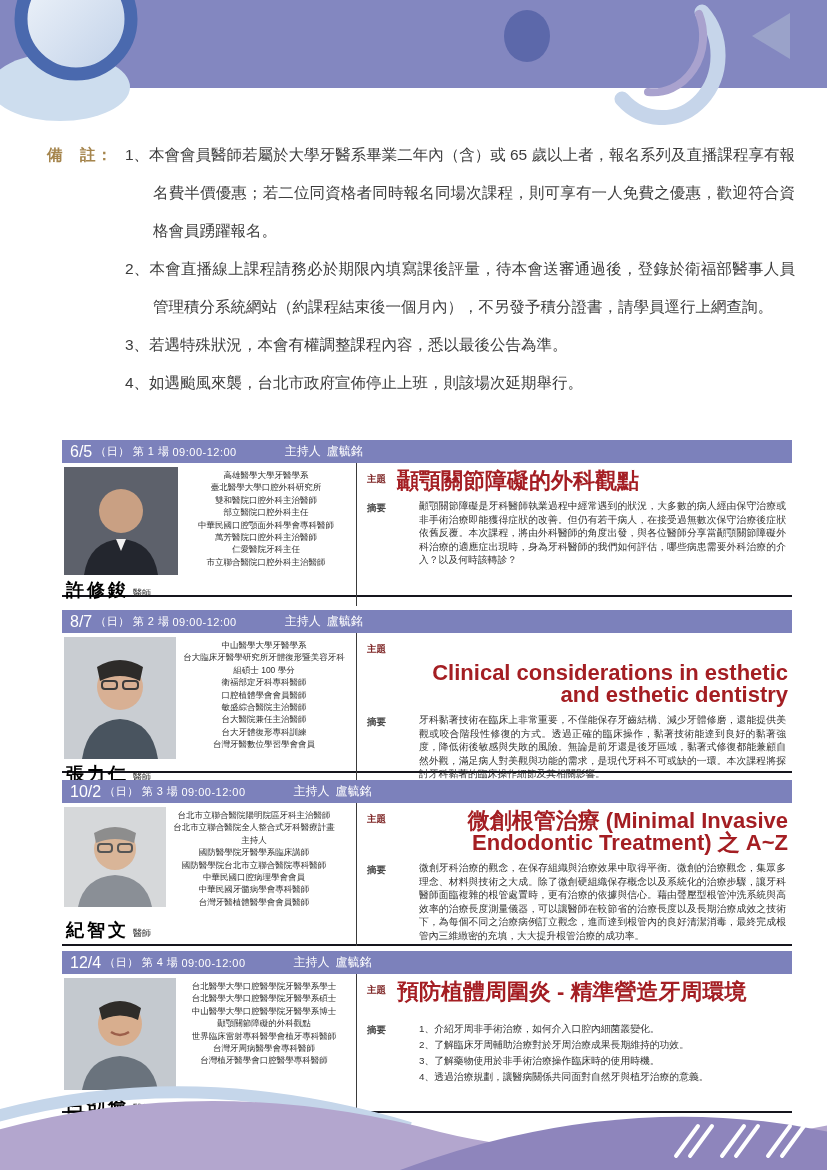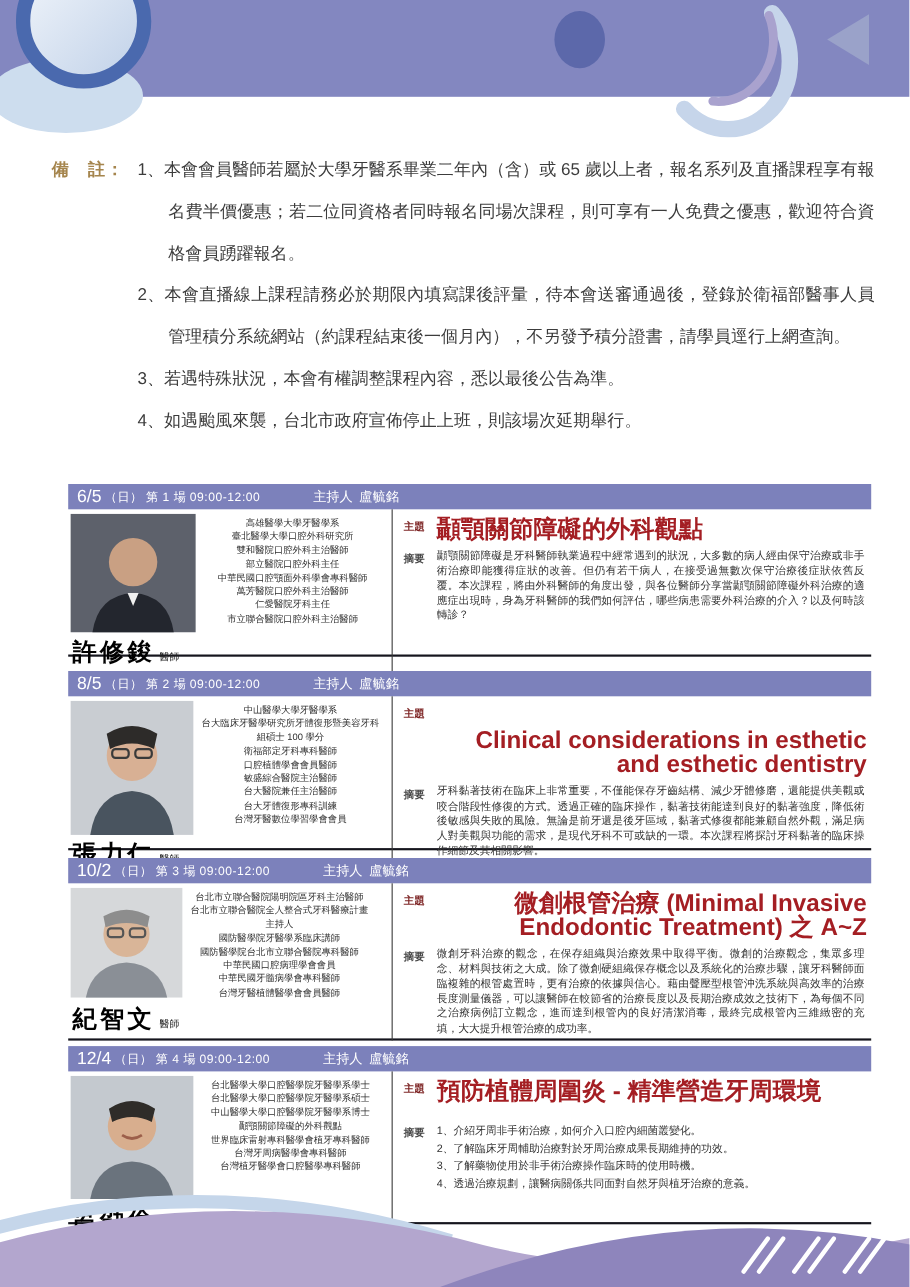--- a/index.html
+++ b/index.html
@@ -29,31 +29,31 @@
   .hdr-host{font-size:12px;margin-left:48px;}
   .hdr-hostname{font-size:12px;color:#ffffff;margin-left:6px;}
   .card-body{display:flex;align-items:stretch;}
   .left-col{width:288px;flex:none;border-right:1.5px solid #3a3a3a;padding:4px 4px 2px 2px;
             display:flex;flex-direction:column;}
   .photo-row{display:flex;}
   .photo{flex:none;overflow:hidden;}
   .creds{font-size:8.5px;line-height:12.4px;color:#2e2e2e;padding:2px 0 0 7px;width:162px;text-align:center;}
   .creds div{white-space:normal;}
   .name-row{margin-top:auto;padding:3px 0 2px 2px;}
-  .speaker-name{font-size:22px;font-weight:bold;color:#000;letter-spacing:3px;}
+  .speaker-name{font-size:18px;font-weight:bold;color:#000;letter-spacing:3px;}
   .speaker-suffix{font-size:9px;color:#222;margin-left:4px;}
   .right-col{flex:1;padding:7px 4px 4px 10px;}
   .topic-row,.abstract-row{display:flex;}
   .row-label{flex:none;width:30px;font-size:9.5px;font-weight:bold;padding-top:3px;}
   .topic-label{color:#7a1f1f;}
   .abstract-label{color:#474747;}
   .topic-text{color:#a41e23;font-weight:bold;font-size:22px;line-height:22px;text-align:right;}
   .abstract-row{margin-top:7px;}
   .abstract-text{font-size:9.8px;line-height:13.5px;color:#333;text-align:justify;
-                 white-space:pre-line;flex:1;padding-right:2px;}
+                 white-space:pre-line;flex:1;padding-right:2px;margin-left:22px;}
 </style>
 </head>
 <body>
 
 <div class="page">
 
   <svg class="top-decor" width="827" height="125" viewBox="0 0 827 125">
     <defs>
       <linearGradient id="cg" x1="0" y1="0" x2="1" y2="1">
         <stop offset="0" stop-color="#f2f6fb"></stop>
@@ -121,21 +121,21 @@
         <div class="abstract-row">
           <span class="row-label abstract-label">摘要</span>
           <span class="abstract-text">顳顎關節障礙是牙科醫師執業過程中經常遇到的狀況，大多數的病人經由保守治療或非手術治療即能獲得症狀的改善。但仍有若干病人，在接受過無數次保守治療後症狀依舊反覆。本次課程，將由外科醫師的角度出發，與各位醫師分享當顳顎關節障礙外科治療的適應症出現時，身為牙科醫師的我們如何評估，哪些病患需要外科治療的介入？以及何時該轉診？</span>
         </div>
       </div>
     </div>
   </div>
 
   <div class="card" style="top:610px;height:161px;">
     <div class="card-header">
-      <span class="hdr-date">8/5</span>
+      <span class="hdr-date">8/7</span>
       <span class="hdr-meta">（日）</span>
       <span class="hdr-meta">第 2 場</span>
       <span class="hdr-meta">09:00-12:00</span>
       <span class="hdr-host">主持人</span>
       <span class="hdr-hostname">盧毓銘</span>
     </div>
     <div class="card-body">
       <div class="left-col">
         <div class="photo-row">
           <svg class="photo" width="112" height="122" viewBox="0 0 112 122">

